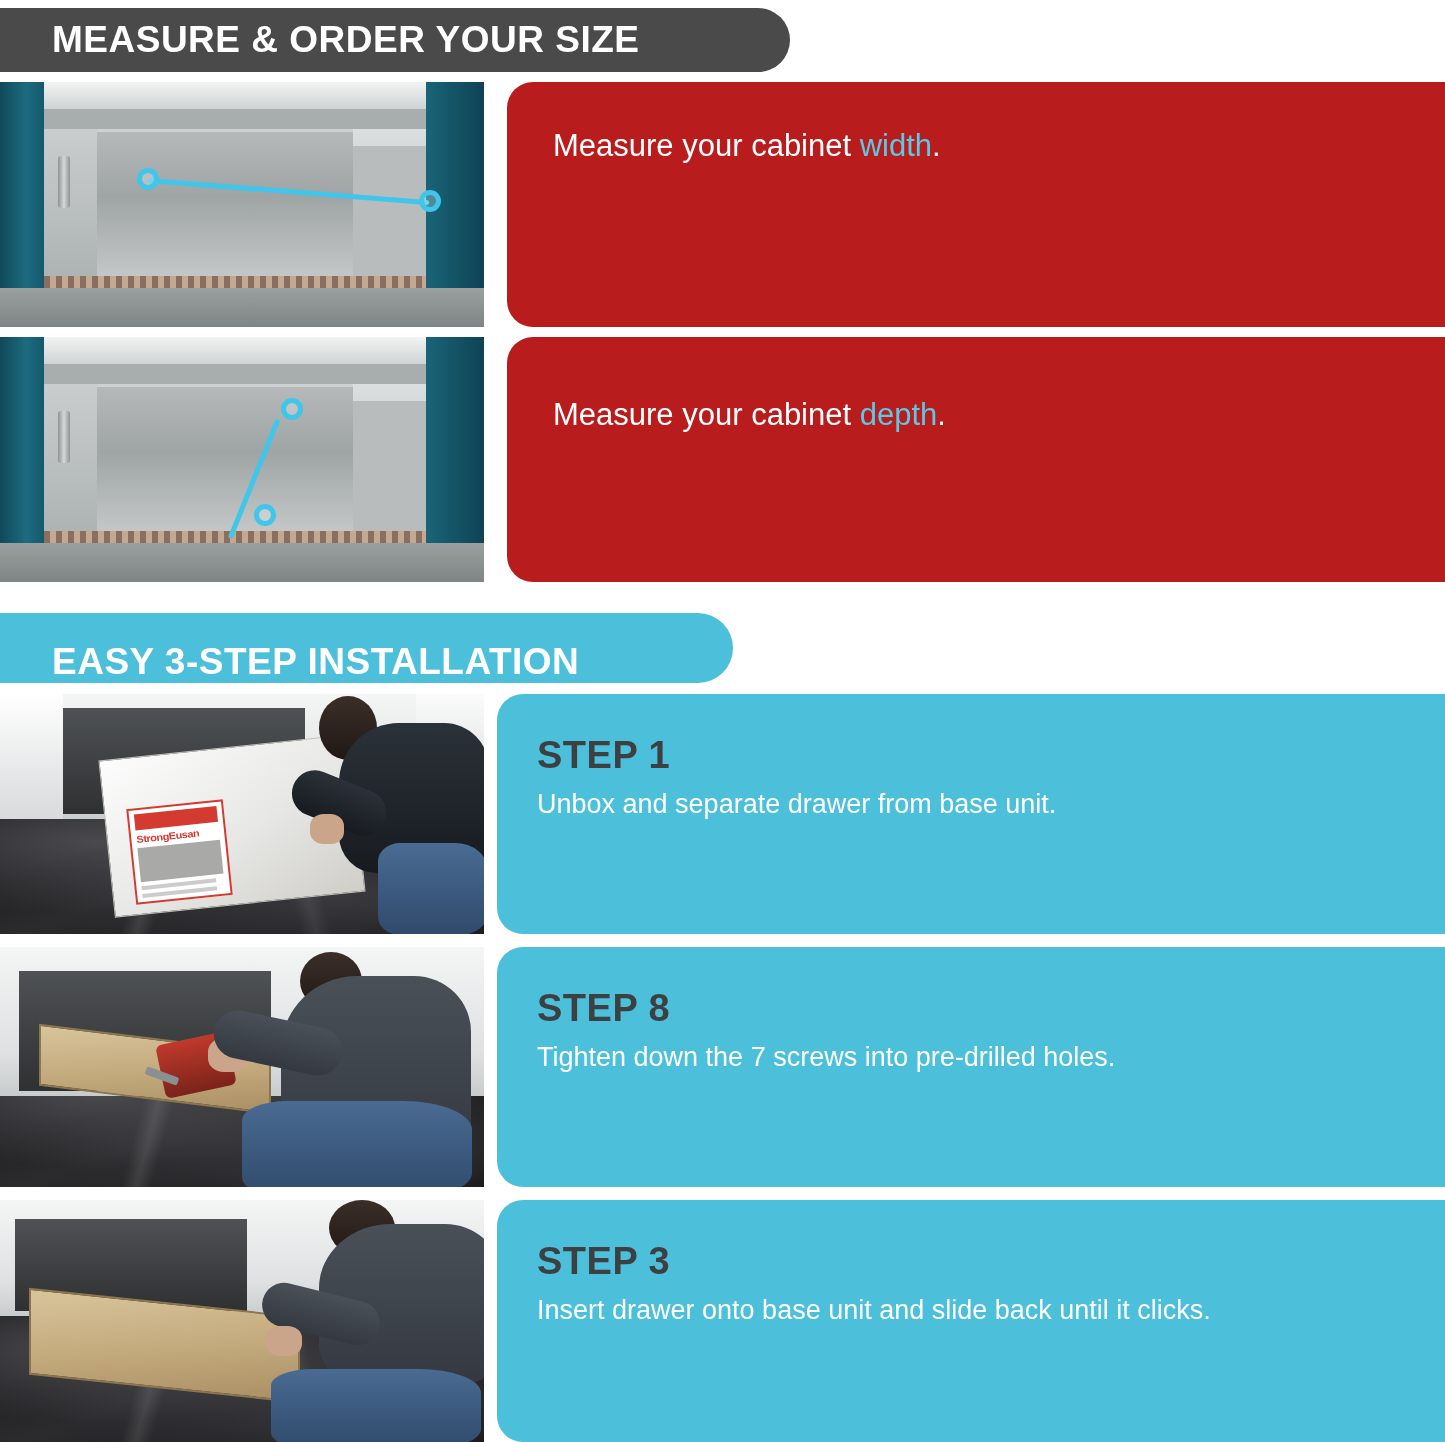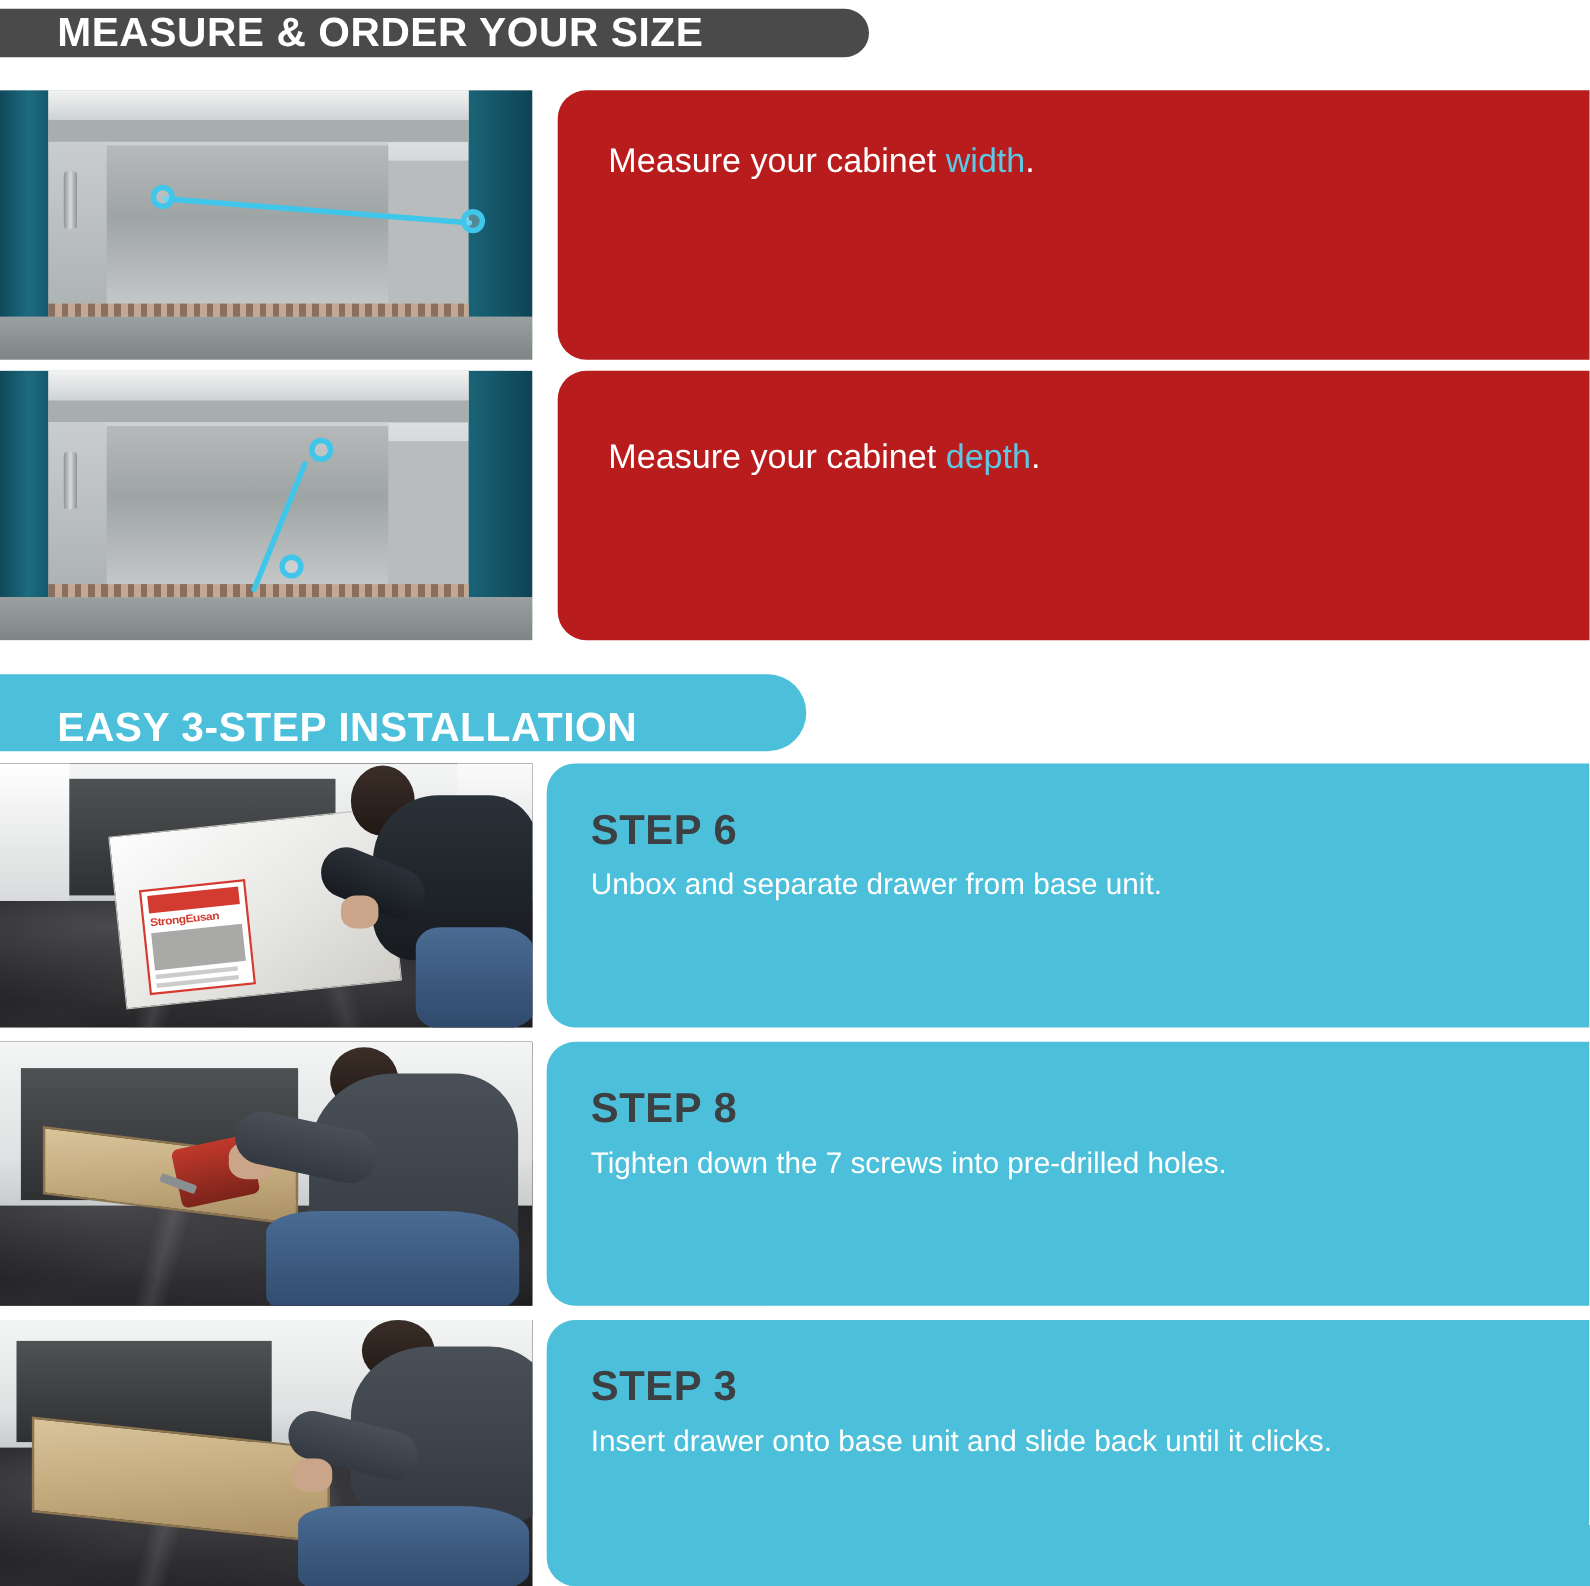--- a/index.html
+++ b/index.html
@@ -14,21 +14,21 @@
     position: relative;
     width: 1445px;
     height: 1442px;
     background: #ffffff;
   }
 
   
   .hdr-dark {
     position: absolute;
     left: 0; top: 8px;
-    width: 790px; height: 44px;
+    width: 790px; height: 64px;
     background: #4a4a4a;
     border-radius: 0 32px 32px 0;
     display: flex;
     align-items: center;
     padding-left: 52px;
   }
   .hdr-dark .hdr-text {
     color: #ffffff;
     font-size: 37px;
     font-weight: bold;
@@ -343,21 +343,21 @@
         <div class="lbl-line"></div>
         <div class="lbl-line"></div>
       </div>
       <div class="sp-person-head" style="left:66%; top:1%; width:58px; height:64px;"></div>
       <div class="sp-person-shirt" style="left:70%; top:12%; width:150px; height:150px;"></div>
       <div class="sp-person-arm" style="left:60%; top:36%; width:98px; height:46px; transform:rotate(22deg);"></div>
       <div class="sp-hand" style="left:64%; top:50%; width:34px; height:30px;"></div>
       <div class="sp-jeans" style="left:78%; top:62%; width:110px; height:92px;"></div>
     </div>
     <div class="step-desc">
-      <div class="step-title">STEP 6</div>
+      <div class="step-title">STEP 1</div>
       <div class="step-text">Unbox and separate drawer from base unit.</div>
     </div>
   </div>
 
   <div class="step-row s2">
     <div class="step-photo">
       <div class="sp-floor"></div>
       <div class="sp-cab" style="height:62%;"></div>
       <div class="sp-cab-shadow" style="left:4%; top:10%; width:52%; height:50%;"></div>
       <div class="sp-tray" style="left:8%; top:38%; width:48%; height:26%; transform:skewY(7deg);"></div>

